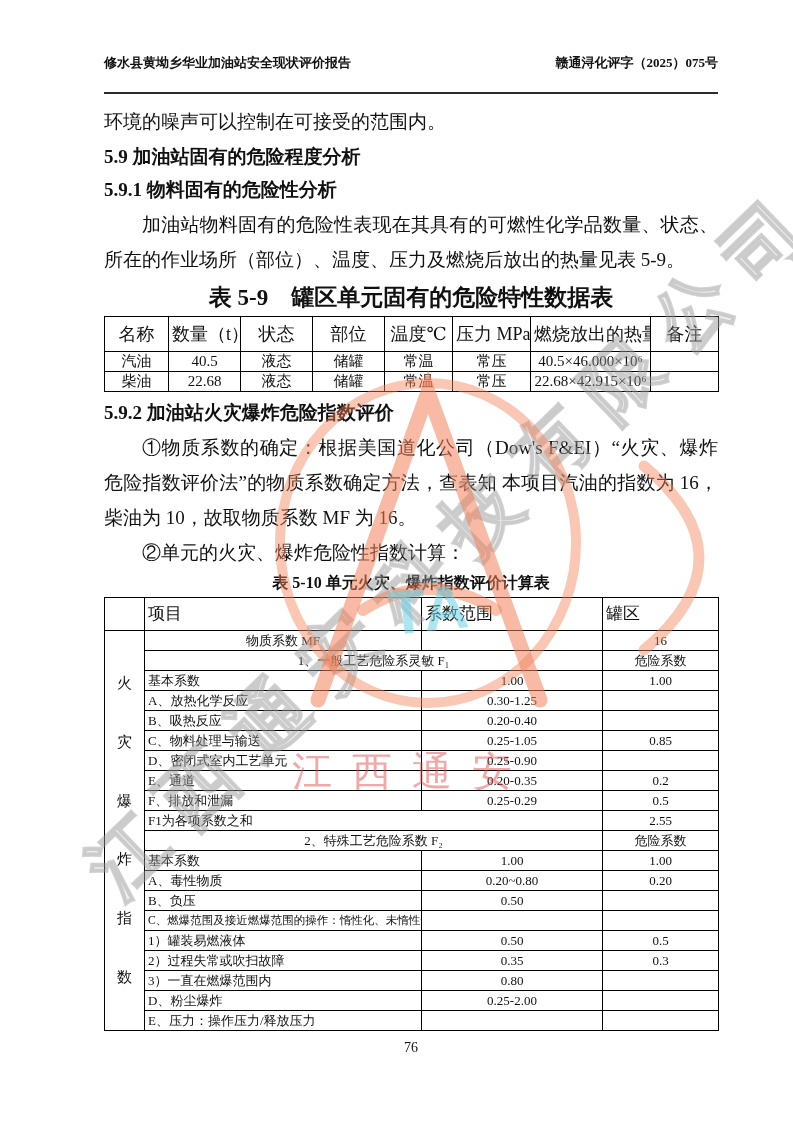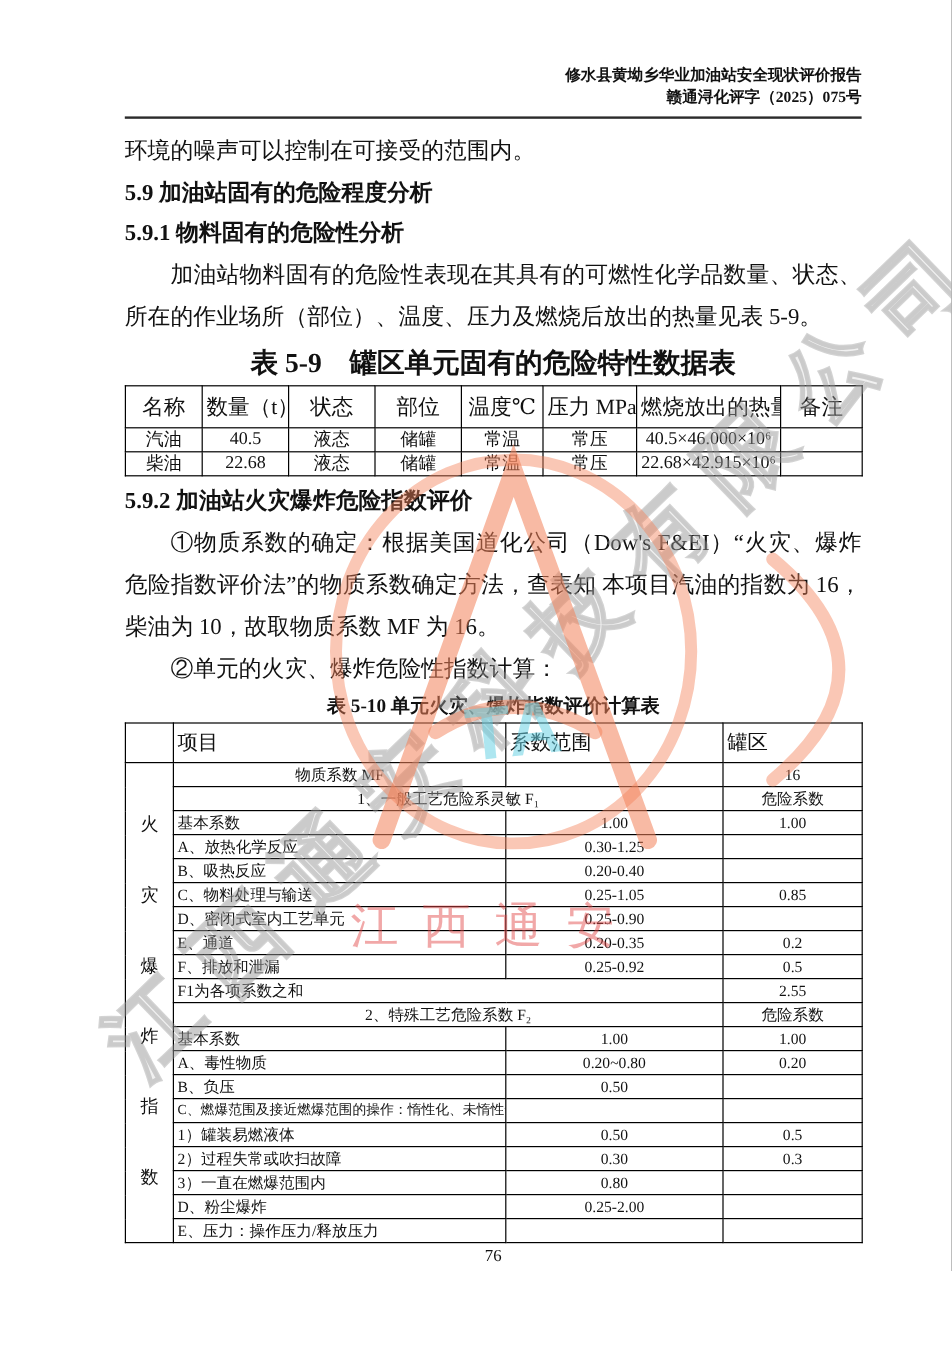--- a/index.html
+++ b/index.html
@@ -4,22 +4,22 @@
 <style>
   html,body{margin:0;padding:0;background:#888;}
   .page{
     position:relative;width:793px;height:1122px;margin:0 auto;
     background:#ffffff;overflow:hidden;box-sizing:border-box;
     padding:54px 75px 0 104px;
     font-family:"Liberation Serif","DejaVu Serif",serif;color:#111;
   }
   
   .hdr{display:flex;justify-content:space-between;align-items:flex-end;
-    font-size:13px;font-weight:bold;padding-bottom:7px;
-    border-bottom:2px solid #2b2b2b;margin-bottom:10px;flex-direction:column;}
+    font-size:13px;font-weight:bold;padding-bottom:20px;
+    border-bottom:2px solid #2b2b2b;margin-bottom:10px;}
   
   .body-text{font-size:19px;line-height:35px;text-align:justify;margin:0;text-indent:2em;}
   .no-indent{text-indent:0;}
   .h2t,.h3t{font-size:19px;line-height:31px;margin:2px 0;font-weight:bold;}
   .table-title{text-align:center;font-weight:bold;font-size:23px;margin:5px 0 3px;}
   .t510-title{font-size:16px;margin:3px 0 3px;}
   
   table{border-collapse:collapse;width:614px;table-layout:fixed;}
   td,th{border:1px solid #000;padding:0 3px;overflow:hidden;white-space:nowrap;
     font-weight:normal;box-sizing:border-box;}
@@ -177,21 +177,21 @@
           <td class="c">0.25-0.90</td>
           <td class="c"></td>
         </tr>
         <tr>
           <td class="l">E、通道</td>
           <td class="c">0.20-0.35</td>
           <td class="c">0.2</td>
         </tr>
         <tr>
           <td class="l">F、排放和泄漏</td>
-          <td class="c">0.25-0.92</td>
+          <td class="c">0.25-0.29</td>
           <td class="c">0.5</td>
         </tr>
         <tr>
           <td class="l" colspan="2">F1为各项系数之和</td>
           <td class="c">2.55</td>
         </tr>
         <tr>
           <td class="c" colspan="2">2、特殊工艺危险系数 F₂</td>
           <td class="c">危险系数</td>
         </tr>
@@ -215,21 +215,21 @@
           <td class="c"></td>
           <td class="c"></td>
         </tr>
         <tr>
           <td class="l">1）罐装易燃液体</td>
           <td class="c">0.50</td>
           <td class="c">0.5</td>
         </tr>
         <tr>
           <td class="l">2）过程失常或吹扫故障</td>
-          <td class="c">0.30</td>
+          <td class="c">0.35</td>
           <td class="c">0.3</td>
         </tr>
         <tr>
           <td class="l">3）一直在燃爆范围内</td>
           <td class="c">0.80</td>
           <td class="c"></td>
         </tr>
         <tr>
           <td class="l">D、粉尘爆炸</td>
           <td class="c">0.25-2.00</td>

